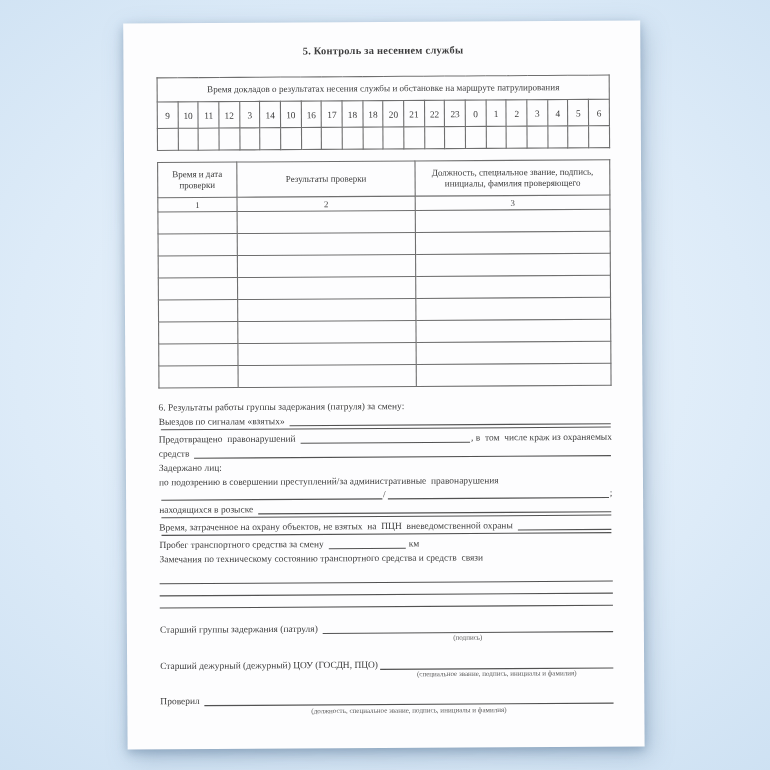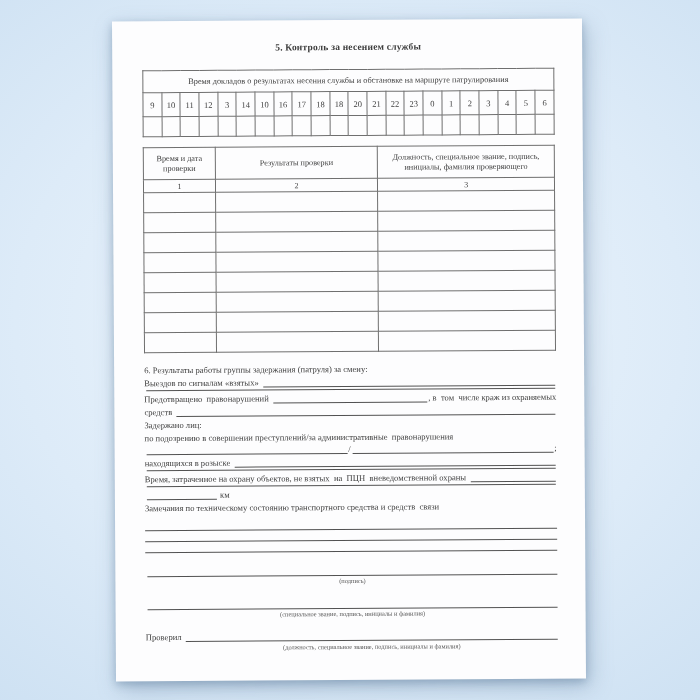--- a/index.html
+++ b/index.html
@@ -177,36 +177,38 @@
           <div class="line"><span class="fill"></span></div>
           <div class="line"><span class="txt">Предотвращено  правонарушений </span><span class="fill"></span><span class="txt">, в  том  числе краж из охраняемых</span></div>
           <div class="line"><span class="txt">средств </span><span class="fill"></span></div>
           <div class="line"><span class="txt">Задержано лиц:</span></div>
           <div class="line"><span class="txt">по подозрению в совершении преступлений/за административные  правонарушения</span></div>
           <div class="line"><span class="fill"></span><span class="txt">/</span><span class="fill"></span><span class="txt">;</span></div>
           <div class="line"><span class="txt">находящихся в розыске </span><span class="fill"></span></div>
           <div class="line"><span class="fill"></span></div>
           <div class="line"><span class="txt">Время, затраченное на охрану объектов, не взятых  на  ПЦН  вневедомственной охраны </span><span class="fill"></span></div>
           <div class="line"><span class="fill"></span></div>
-          <div class="line"><span class="fill fixed" style="width: 70px;"></span><span class="txt"> км</span></div>
+          <div class="line"><span class="txt">Пробег транспортного средства за смену </span><span class="fill fixed" style="width: 70px;"></span><span class="txt"> км</span></div>
           <div class="line"><span class="txt">Замечания по техническому состоянию транспортного средства и средств  связи</span></div>
         </div>
       <div class="extra-fills" id="extra-fills">
           <div class="xfill"></div>
           <div class="xfill"></div>
           <div class="xfill"></div>
         </div>
       <div id="signatures">
           <div class="sigrow">
+            <span class="sig-label">Старший группы задержания (патруля) </span>
             <span class="sig-col">
               <span class="sig-line"></span>
               <span class="sig-sub">(подпись)</span>
             </span>
           </div>
           <div class="sigrow">
+            <span class="sig-label">Старший дежурный (дежурный) ЦОУ (ГОСДН, ПЦО)</span>
             <span class="sig-col">
               <span class="sig-line"></span>
               <span class="sig-sub">(специальное звание, подпись, инициалы и фамилия)</span>
             </span>
           </div>
           <div class="sigrow">
             <span class="sig-label">Проверил </span>
             <span class="sig-col">
               <span class="sig-line"></span>
               <span class="sig-sub">(должность, специальное звание, подпись, инициалы и фамилия)</span>

